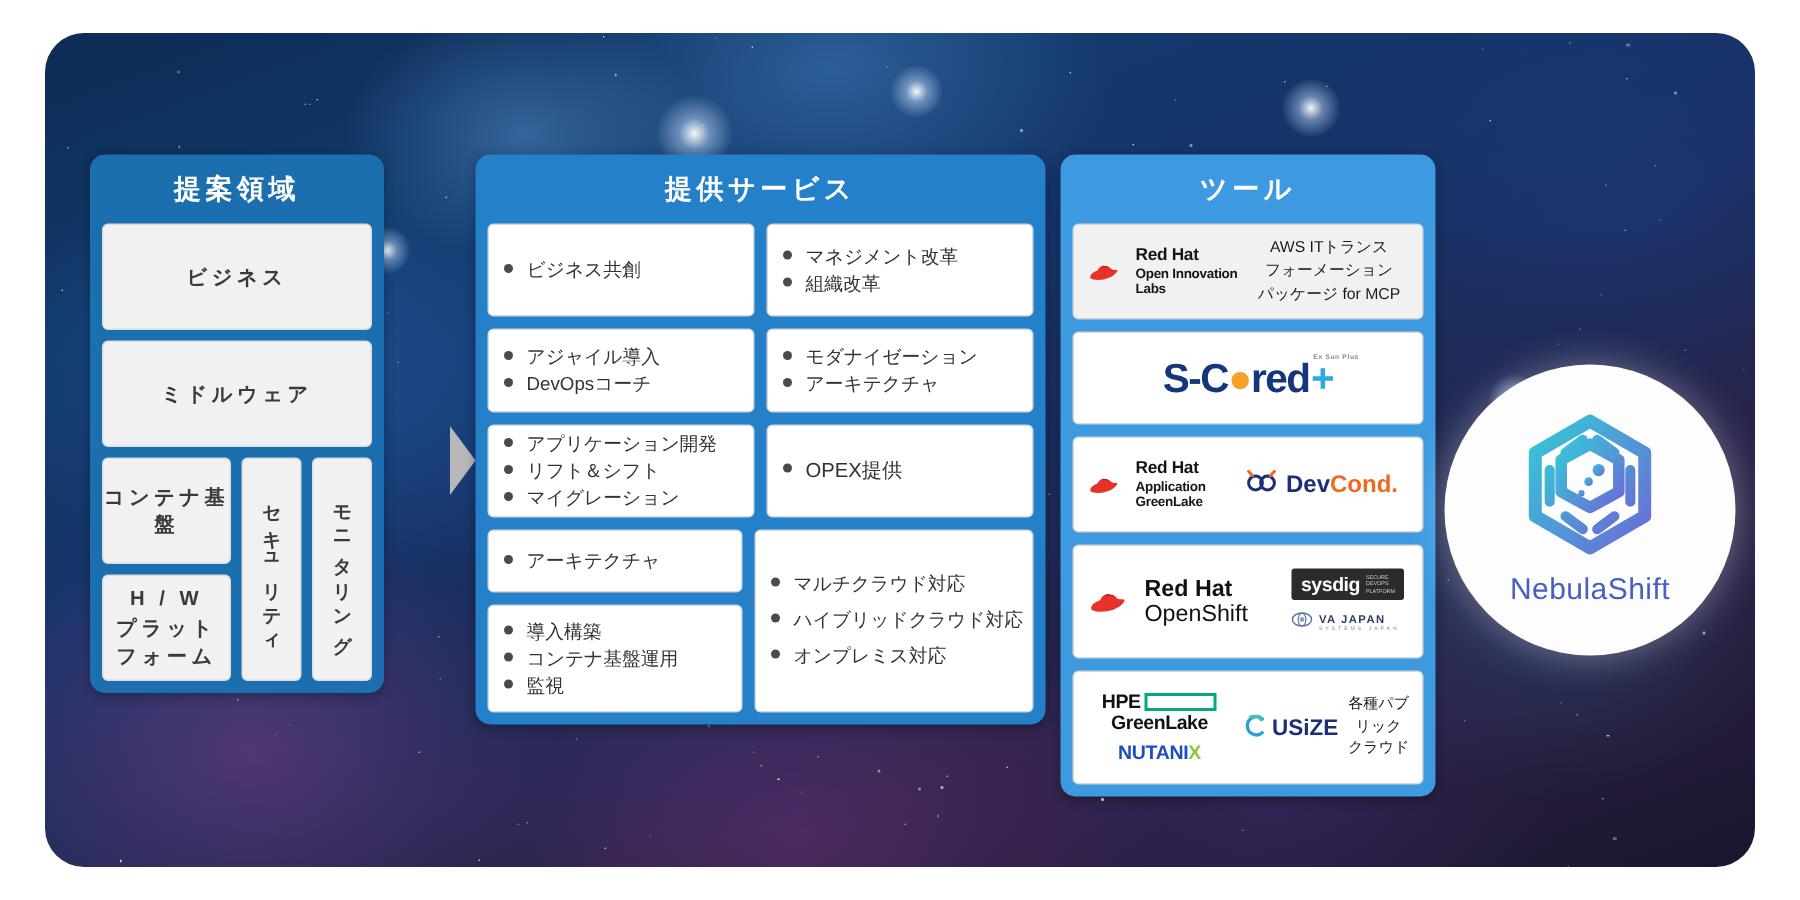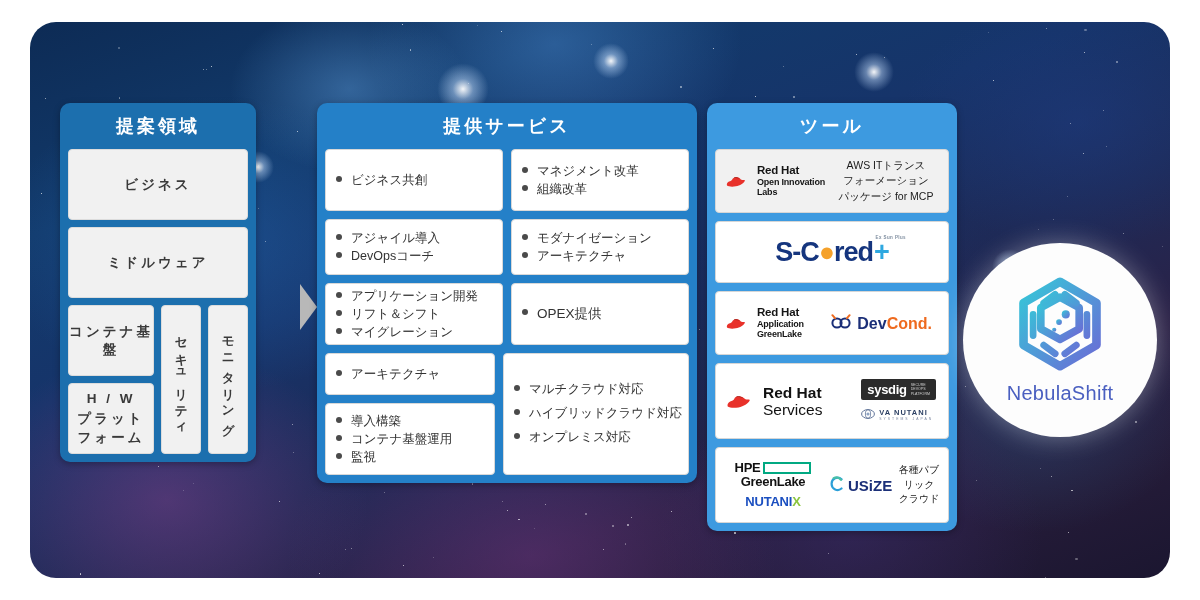--- a/index.html
+++ b/index.html
@@ -517,38 +517,38 @@
       <div class="tcard" style="height:62px">
         <div class="rh-wrap" style="flex:1">
           <span class="rh-hat" style="width:32px;height:19px">
             <svg width="32" height="19" viewBox="0 0 26 15">
                 <path d="M3 11.5c-.6-1.3.3-3 2-3.9 1.4-.8 3-1 3.4-2.4.2-.8 1.2-1.4 2.6-1.7 2.4-.5 4.6.2 5.4 1.4.5.8 1.9 1.1 3.4 1 .9 0 1.3.4 1 1-1.2 2.3-4.7 4.6-9 5.4-4 .7-7.4.2-8.8-.8z" fill="#e8312a"></path>
                 <path d="M10.7 3.3c1.9-.3 3.9.3 4.7 1.3-1.8-.7-3.8-.9-5.5-.5.1-.4.4-.7.8-.8z" fill="#a41e17"></path>
               </svg>
           </span>
           <span class="os-name">
             <span style="display:block">Red Hat</span>
-            <span class="sub" style="display:block">Services</span>
+            <span class="sub" style="display:block">OpenShift</span>
           </span>
         </div>
         <div style="flex:0 0 auto;padding-right:4px">
           <div class="sysdig">
             <span class="nm">sysdig</span>
             <span class="sm">SECURE<br>DEVOPS<br>PLATFORM</span>
           </div>
           <div class="valinux">
             <span>
               <svg width="14" height="10" viewBox="0 0 14 10">
                   <ellipse cx="7" cy="5" rx="6.4" ry="4.4" fill="none" stroke="#5f7398" stroke-width="1"></ellipse>
                   <ellipse cx="7" cy="5" rx="2.6" ry="4.2" fill="none" stroke="#5f7398" stroke-width=".8"></ellipse>
                   <circle cx="7" cy="5" r="1.6" fill="#8fa4c4"></circle>
                 </svg>
             </span>
             <span>
-              <span class="vtxt" style="display:block">VA NUTANI</span>
+              <span class="vtxt" style="display:block">VA JAPAN</span>
               <span class="vsub" style="display:block">SYSTEMS JAPAN</span>
             </span>
           </div>
         </div>
       </div>
 
       <div class="tcard" style="height:62px;align-items:center">
         <div style="flex:0 0 98px;text-align:center">
           <div class="hpe">
             <span>HPE</span><span class="hpebar"></span>

